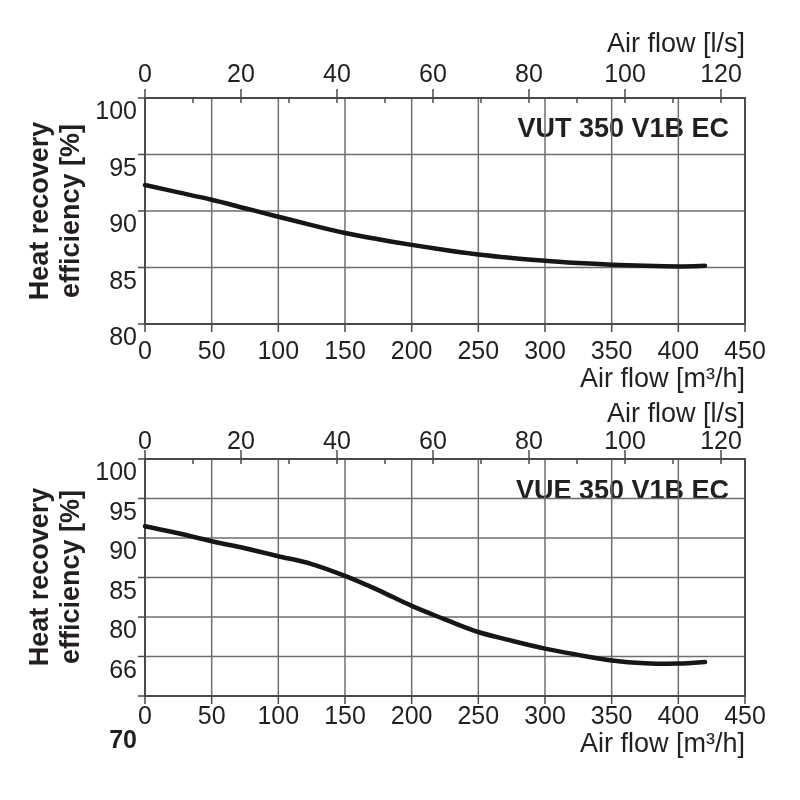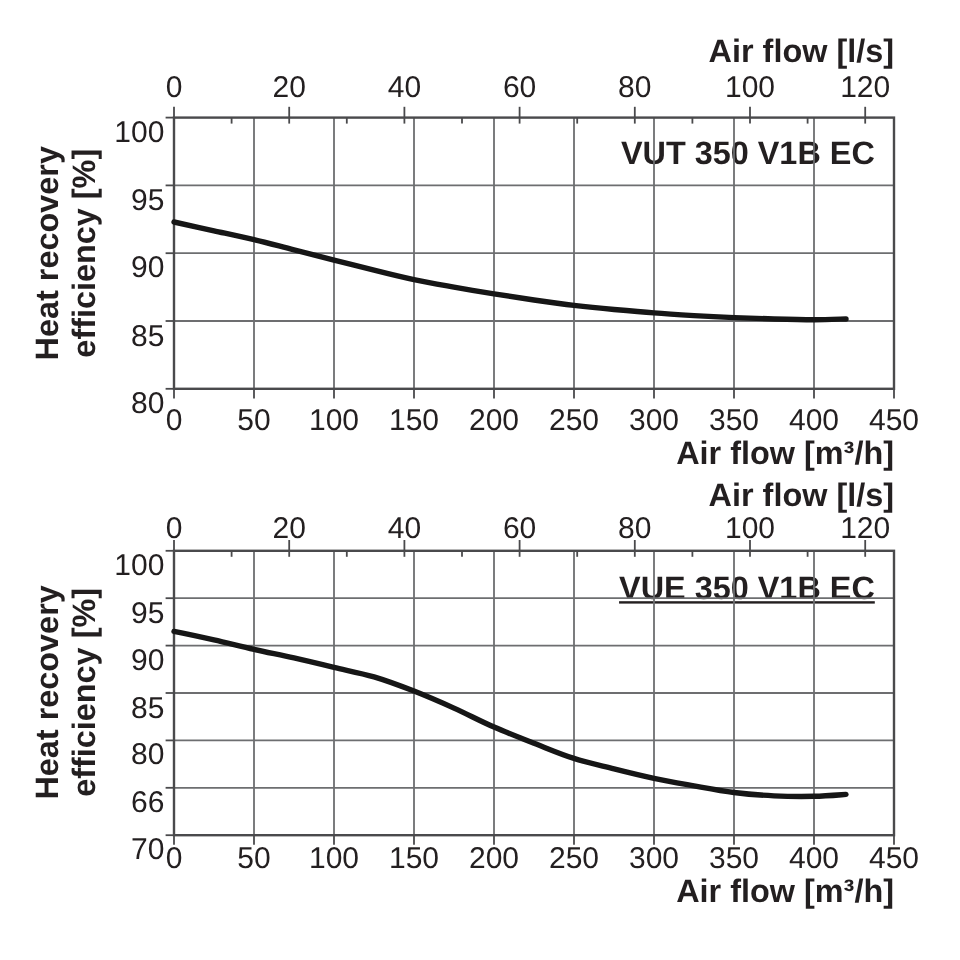--- a/index.html
+++ b/index.html
@@ -8,21 +8,21 @@
     width:800px; height:800px;
     background:#ffffff;
     font-family:"Liberation Sans", sans-serif;
     color:#231f20;
     overflow:hidden;
   }
   .abs { position:absolute; }
   .axis-title {
     position:absolute;
     font-size:27px;
-    font-weight:700;
+    font-weight:400;
     color:#231f20;
     white-space:nowrap;
   }
   .chart-title {
     position:absolute;
     font-size:27px;
     font-weight:700;
     color:#231f20;
     white-space:nowrap;
     background:#ffffff;
@@ -36,21 +36,21 @@
     font-size:27px;
     font-weight:700;
     line-height:31px;
     white-space:nowrap;
   }
   .x-top-title.c1 { top:28px;  right:55px; }
   .chart-title.c1 { top:111px; right:67px; }
   .x-bottom-title.c1 { top:363px; right:55px; }
   .ylabel.c1 { left:-95px; top:180px; }
   .x-top-title.c2 { top:398px; right:55px; }
-  .chart-title.c2 { top:473px; right:67px;text-decoration:underline; }
+  .chart-title.c2 { top:473px; right:67px; }
   .x-bottom-title.c2 { top:728px; right:55px; }
   .ylabel.c2 { left:-95px; top:546px; }
 
   .tick-label {
     position:absolute;
     font-size:25px;
     font-weight:400;
     color:#231f20;
     white-space:nowrap;
     pointer-events:none;
@@ -227,15 +227,15 @@
       <div class="tick-label tick-x" style="left: 545px; top: 701px;">300</div>
       <div class="tick-label tick-x" style="left: 611.667px; top: 701px;">350</div>
       <div class="tick-label tick-x" style="left: 678.333px; top: 701px;">400</div>
       <div class="tick-label tick-x" style="left: 745px; top: 701px;">450</div>
       <div class="tick-label tick-y" style="left: 67px; top: 458px;">100</div>
       <div class="tick-label tick-y" style="left: 67px; top: 497.5px;">95</div>
       <div class="tick-label tick-y" style="left: 67px; top: 537px;">90</div>
       <div class="tick-label tick-y" style="left: 67px; top: 576.5px;">85</div>
       <div class="tick-label tick-y" style="left: 67px; top: 616px;">80</div>
       <div class="tick-label tick-y" style="left: 67px; top: 655.5px;">66</div>
-      <div class="tick-label tick-y" style="left: 67px; top: 695px;">70</div>
+      <div class="tick-label tick-y" style="left: 67px; top: 726px; font-weight: bold;">70</div>
     </div>
 </div>
 
 </body></html>

